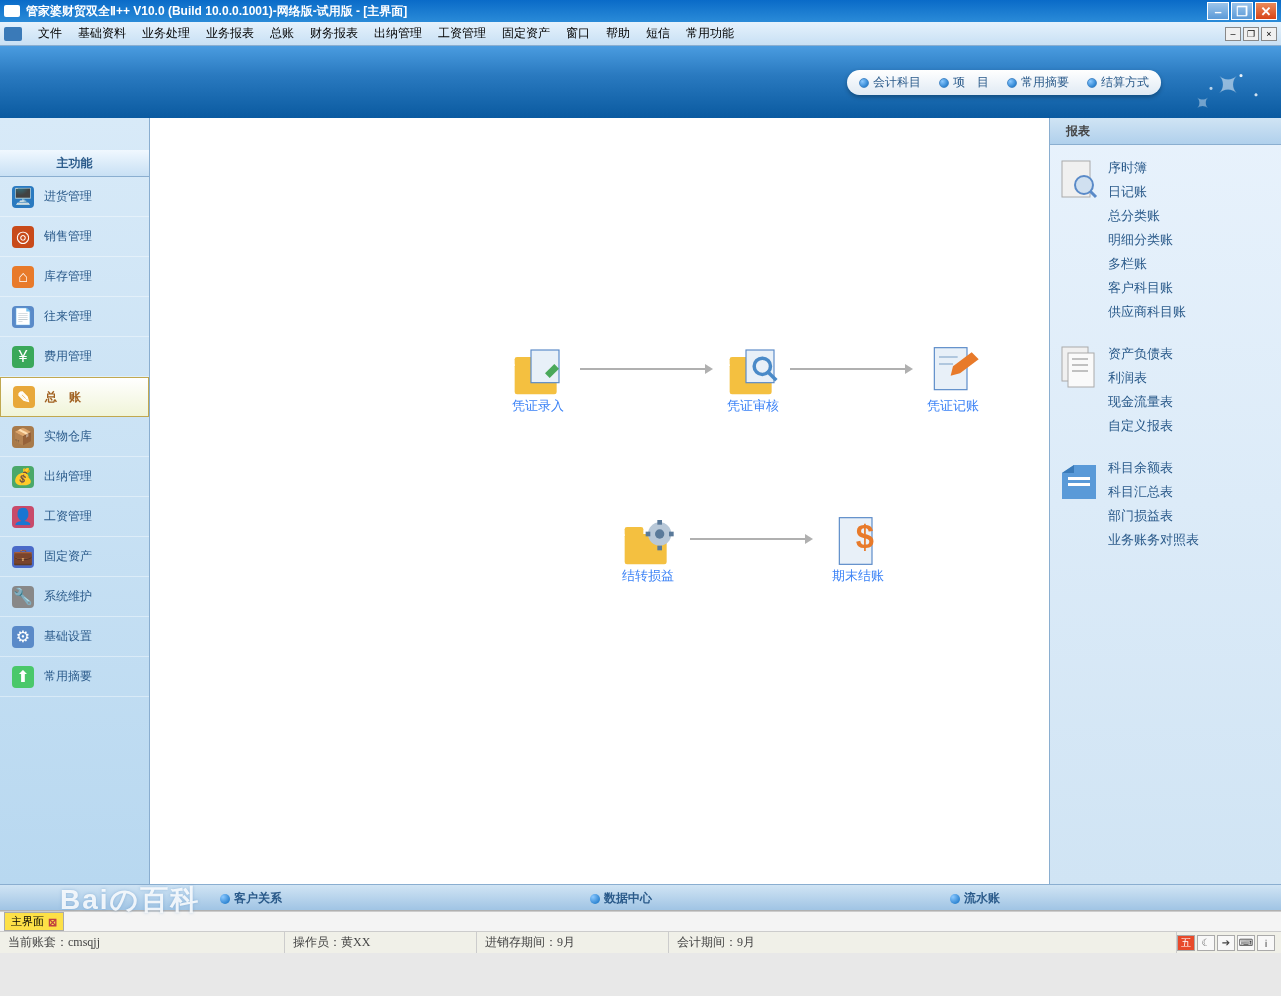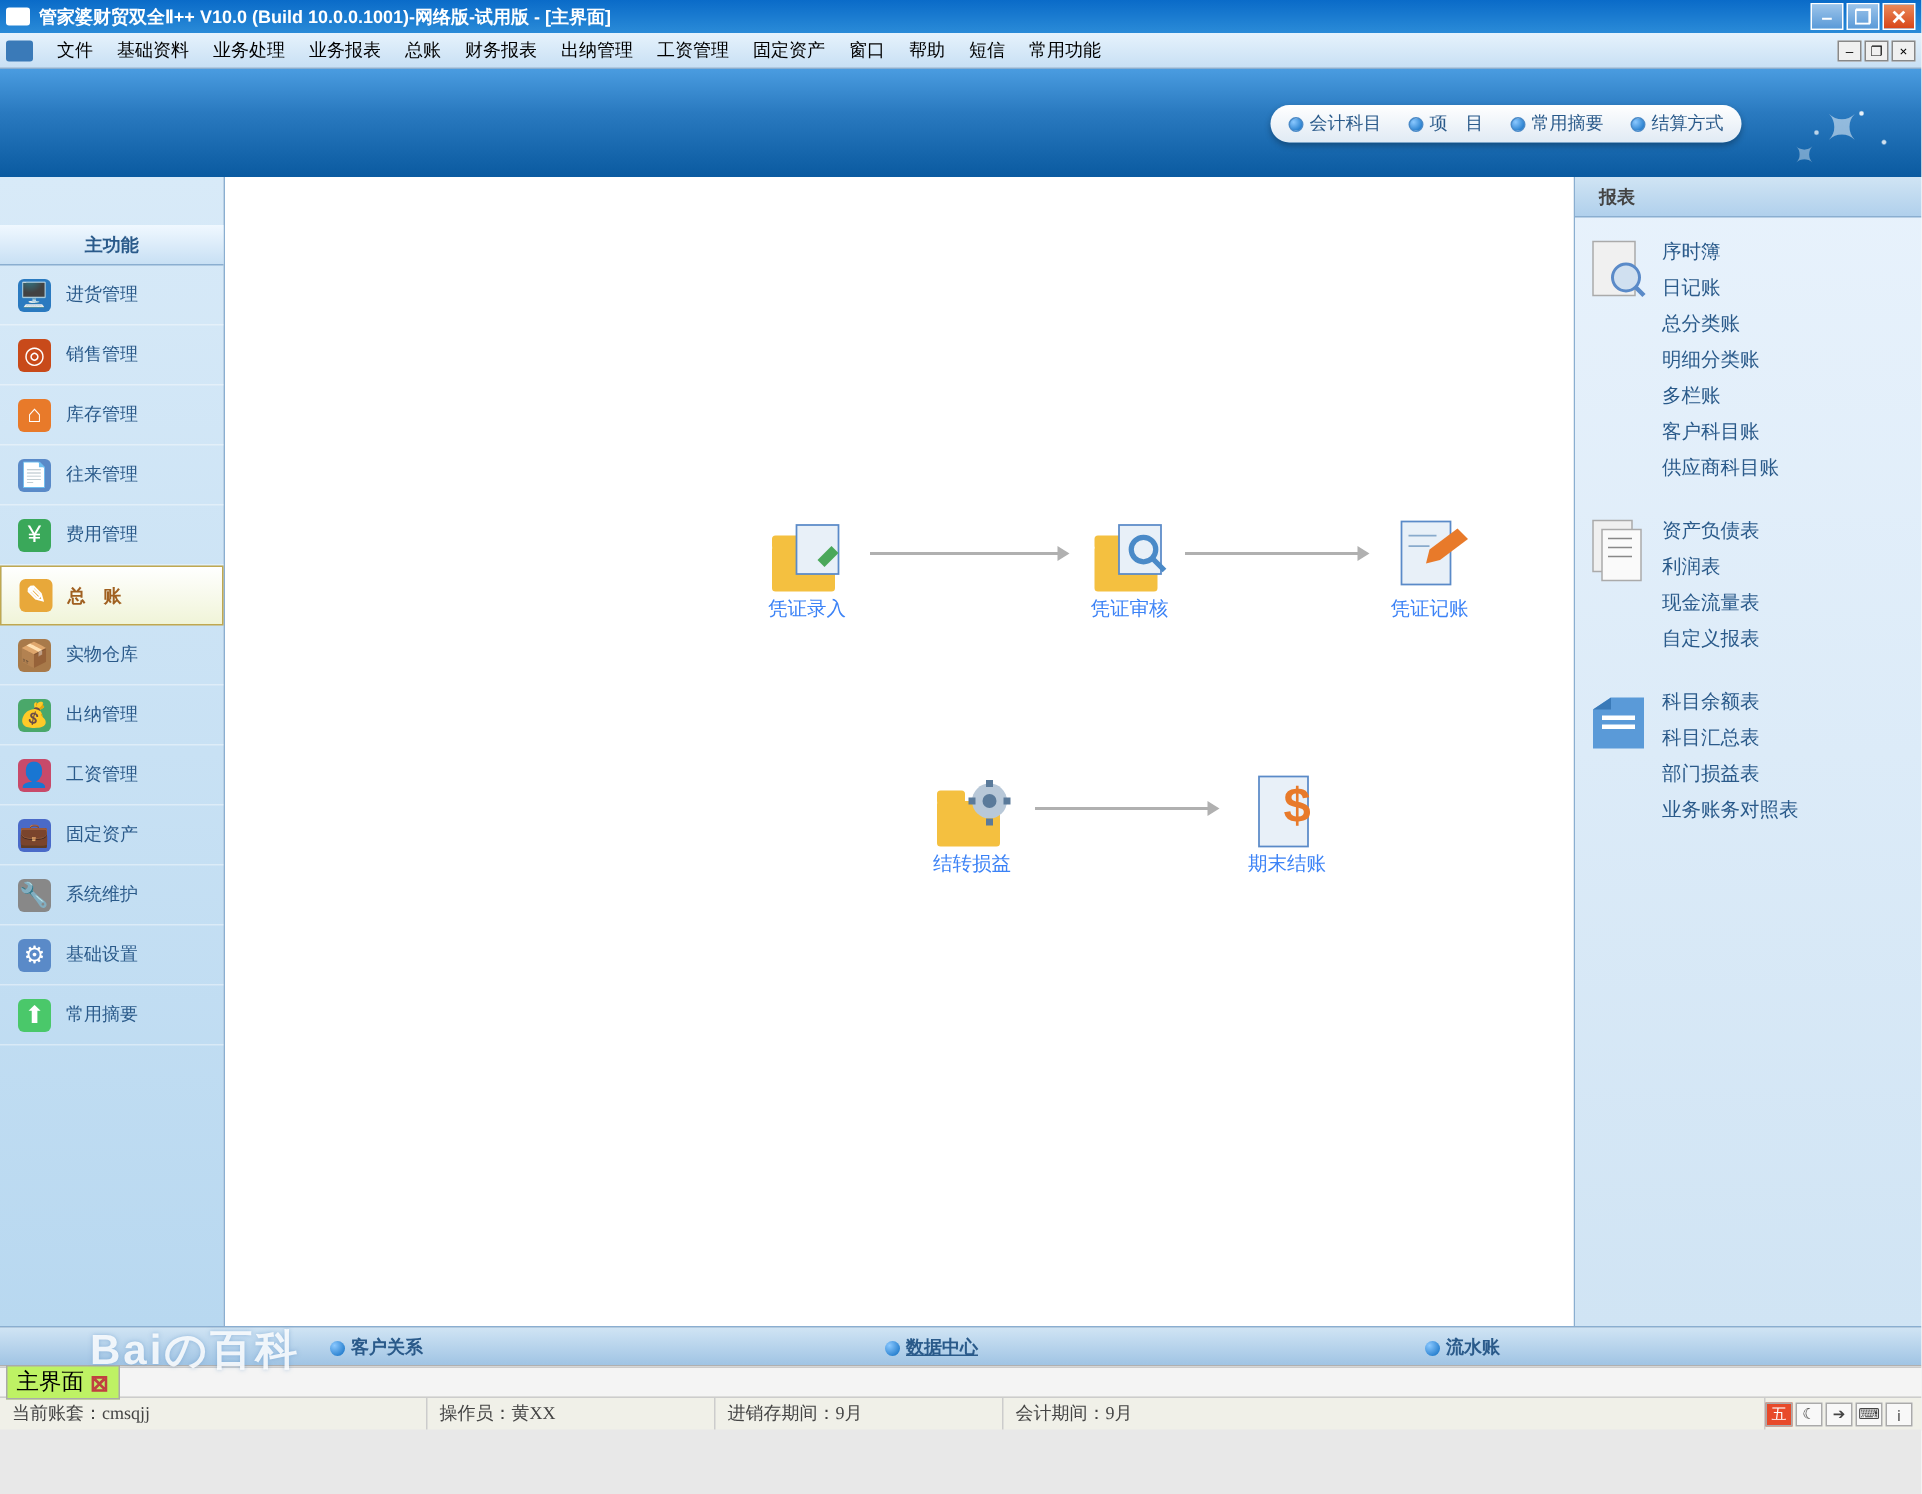--- a/index.html
+++ b/index.html
@@ -52,21 +52,21 @@
 .report-thumb { width: 38px; height: 44px; flex-shrink: 0; }
 .report-links { display: flex; flex-direction: column; gap: 6px; }
 .report-link { color: #2a5a8a; cursor: pointer; font-size: 13px; }
 
 .bottom-tabs { height: 26px; background: linear-gradient(#d0e4f4, #a0c4e4); border-top: 1px solid #8aaed0; display: flex; align-items: center; position: relative; }
 .bottom-tab-item { position: absolute; display: flex; align-items: center; gap: 4px; cursor: pointer; color: #2a5a8a; font-weight: bold; }
 .bottom-dot { width: 10px; height: 10px; border-radius: 50%; background: radial-gradient(circle at 30% 30%, #8ac8ff, #0a6ac0); }
 .watermark { position: absolute; left: 60px; top: -4px; color: rgba(255,255,255,0.85); font-size: 28px; font-weight: bold; letter-spacing: 2px; pointer-events: none; text-shadow: 0 0 3px rgba(100,150,200,0.5); font-family: Arial; }
 
 .tab-row { height: 20px; background: #f4f4f4; border-top: 1px solid #ccc; display: flex; align-items: center; padding: 0 4px; }
-.doc-tab { background: #bef264; border: 1px solid #aaa; padding: 1px 6px; display: flex; align-items: flex-end; gap: 4px; font-size: 15px; }
+.doc-tab { background: #fde047; border: 1px solid #aaa; padding: 1px 6px; display: flex; align-items: flex-end; gap: 4px; font-size: 11px; }
 .doc-tab-close { color: #c04040; font-weight: bold; cursor: pointer; }
 
 .statusbar { height: 22px; background: #f0f0e8; border-top: 1px solid #ccc; display: flex; align-items: center; font-size: 12px; color: #444; }
 .status-cell { padding: 0 8px; border-right: 1px solid #ccc; height: 100%; display: flex; align-items: center; font-family: SimSun; }
 .status-cell.w1 { width: 285px; }
 .status-cell.w2 { width: 192px; }
 .status-icons { margin-left: auto; display: flex; gap: 2px; padding-right: 6px; }
 .si { width: 18px; height: 16px; border: 1px solid #aaa; background: #f8f8f8; display: flex; align-items: center; justify-content: center; font-size: 10px; }
 </style>
 </head>
@@ -295,21 +295,21 @@
   </div>
 </div>
 
 <div class="bottom-tabs">
   <div class="watermark">Baiの百科</div>
   <div id="bottom-tabs-inner">
       <div class="bottom-tab-item" style="left: 220px; top: 5px;">
         <span class="bottom-dot"></span>
         <span>客户关系</span>
       </div>
-      <div class="bottom-tab-item" style="left: 590px; top: 5px; text-decoration: underline;">
+      <div class="bottom-tab-item" style="left: 590px; top: 5px;">
         <span class="bottom-dot"></span>
         <span>数据中心</span>
       </div>
       <div class="bottom-tab-item" style="left: 950px; top: 5px;">
         <span class="bottom-dot"></span>
         <span>流水账</span>
       </div>
     </div>
 </div>
 

